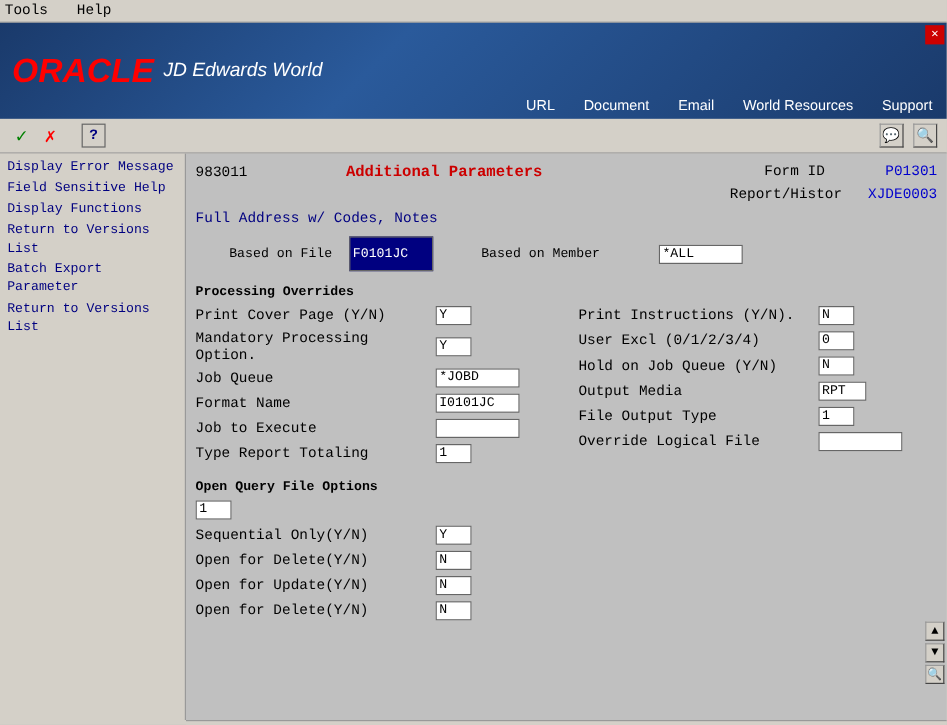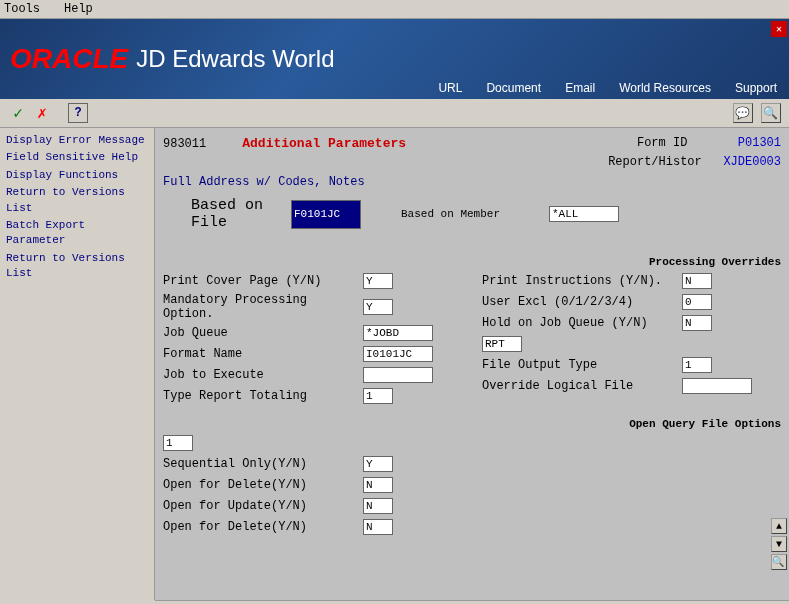--- a/index.html
+++ b/index.html
@@ -6,48 +6,48 @@
     body { width: 789px; height: 604px; background: #d4d0c8; font-family: 'Courier New', monospace; font-size: 12px; overflow: hidden; }
 
     
     .menubar { background: #d4d0c8; padding: 2px 4px; display: flex; gap: 24px; border-bottom: 1px solid #999; }
     .menubar span { font-size: 12px; cursor: pointer; }
 
     
     .oracle-header { background: linear-gradient(135deg, #1a3a6b 0%, #2a5a9b 40%, #1a3a6b 100%); height: 80px; display: flex; align-items: center; justify-content: space-between; padding: 0 10px; position: relative; }
     .oracle-logo { display: flex; align-items: center; gap: 8px; }
     .oracle-text { color: #ff0000; font-size: 28px; font-weight: bold; font-family: Arial, sans-serif; font-style: italic; }
-    .jde-text { color: white; font-size: 24px; font-family: Arial, sans-serif; }
+    .jde-text { color: white; font-size: 16px; font-family: Arial, sans-serif; font-style: italic; }
     .header-nav { display: flex; gap: 0; position: absolute; bottom: 0; right: 0; }
     .header-nav span { color: white; font-size: 12px; padding: 4px 12px; cursor: pointer; font-family: Arial, sans-serif; }
     .close-btn { position: absolute; top: 2px; right: 2px; background: #cc0000; color: white; width: 16px; height: 16px; display: flex; align-items: center; justify-content: center; font-size: 10px; cursor: pointer; }
 
     
     .toolbar { background: #d4d0c8; padding: 4px 8px; display: flex; align-items: center; gap: 4px; border-bottom: 1px solid #999; }
     .toolbar-btn { width: 20px; height: 20px; display: flex; align-items: center; justify-content: center; cursor: pointer; border: 1px outset #999; background: #d4d0c8; font-size: 12px; }
     .toolbar-sep { width: 8px; }
 
     
     .main-area { display: flex; height: calc(604px - 80px - 22px - 30px); }
     .sidebar { width: 155px; background: #d4d0c8; padding: 4px; border-right: 1px solid #999; }
     .sidebar-item { color: #000080; font-size: 11px; cursor: pointer; padding: 1px 2px; line-height: 1.4; }
 
     
     .content { flex: 1; background: #c0c0c0; padding: 8px; overflow: auto; position: relative; }
-    .form-title { color: #cc0000; font-size: 13px; font-weight: bold; }
+    .form-title { color: #cc0000; font-size: 13px; font-weight: bold; margin-left: 46px; }
     .form-num { color: #000; font-size: 12px; }
     .field-info { color: #000; font-size: 12px; }
     .field-val { color: #0000cc; font-size: 12px; }
 
     .subtitle { color: #000080; font-size: 12px; margin-bottom: 8px; }
     .form-row { display: flex; align-items: center; margin-bottom: 3px; min-height: 18px; }
     .form-label { color: #000; width: 200px; flex-shrink: 0; }
     .form-input { background: white; border: 1px solid #666; height: 16px; font-size: 11px; font-family: 'Courier New', monospace; padding: 0 2px; }
     .form-input-selected { background: #000080; color: white; border: 1px solid #666; height: 29px; font-size: 11px; font-family: 'Courier New', monospace; padding: 0 2px; }
-    .section-title { color: #000; font-weight: bold; margin: 25px 0 4px 0; font-size: 11px; text-align: right; }
+    .section-title { color: #000; font-weight: bold; margin: 12px 0 4px 0; font-size: 11px; }
     .scroll-btn { width: 16px; height: 16px; background: #d4d0c8; border: 1px outset #999; display: flex; align-items: center; justify-content: center; cursor: pointer; font-size: 10px; }
 
     
     .bottom-bar { background: #d4d0c8; border-top: 1px solid #999; padding: 3px 8px; display: flex; justify-content: space-between; }
   </style>
 </head>
 <body>
 
 <div class="menubar">
   <span>Tools</span>
@@ -109,21 +109,21 @@
         <span class="field-info">Report/Histor</span>
         &nbsp;
         <span class="field-val">XJDE0003</span>
       </div>
     </div>
 
     <div class="subtitle" style="font-family:Liberation Mono, monospace;">Full Address w/    Codes, Notes</div>
 
     <div style="display:flex; align-items:center; margin-bottom:10px; gap:40px;">
       <div style="display:flex; align-items:center; gap:8px;">
-        <span style="font-size:15px;width:120px;padding-left:28px;">Based on File</span>
+        <span style="font-size:11px;width:120px;padding-left:28px;">Based on File</span>
         <input class="form-input-selected" value="F0101JC" style="width: 70px;" readonly="">
       </div>
       <div style="display:flex; align-items:center; gap:8px;">
         <span style="font-size:11px;width:140px;">Based on Member</span>
         <input class="form-input" value="*ALL" style="width: 70px;" readonly="">
       </div>
     </div>
 
     <div class="section-title">Processing Overrides</div>
 
@@ -163,20 +163,21 @@
         </div>
         <div class="form-row">
           <span class="form-label">User Excl (0/1/2/3/4)</span>
           <input class="form-input" style="width: 30px;" value="0" readonly="">
         </div>
         <div class="form-row">
           <span class="form-label">Hold on Job Queue (Y/N)</span>
           <input class="form-input" style="width: 30px;" value="N" readonly="">
         </div>
         <div class="form-row">
+          <span class="form-label">Output Media</span>
           <input class="form-input" style="width: 40px;" value="RPT" readonly="">
         </div>
         <div class="form-row">
           <span class="form-label">File Output Type</span>
           <input class="form-input" style="width: 30px;" value="1" readonly="">
         </div>
         <div class="form-row">
           <span class="form-label">Override Logical File</span>
           <input class="form-input" style="width: 70px;" value="" readonly="">
         </div>

